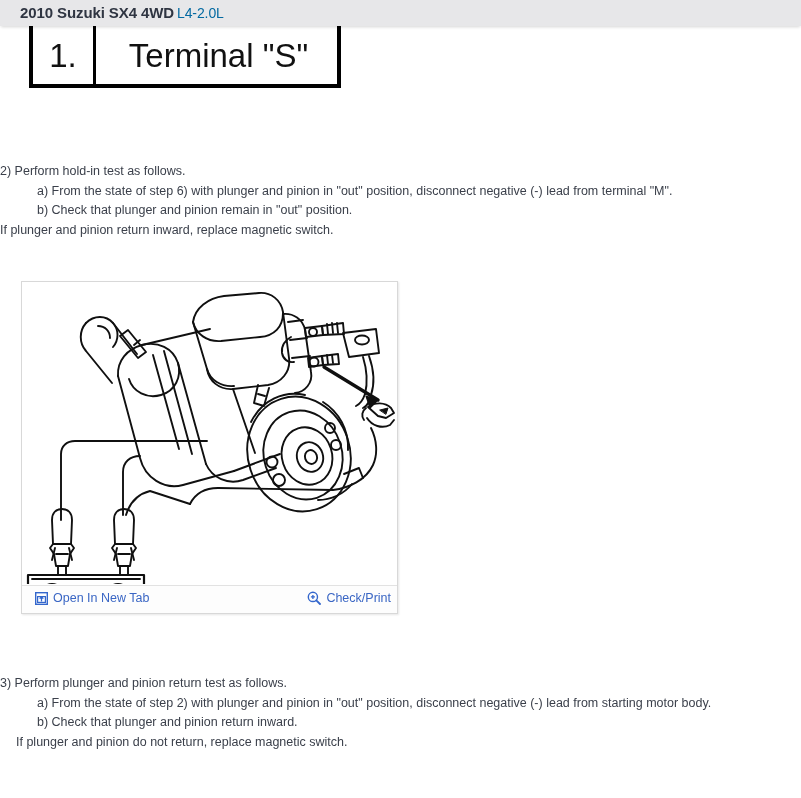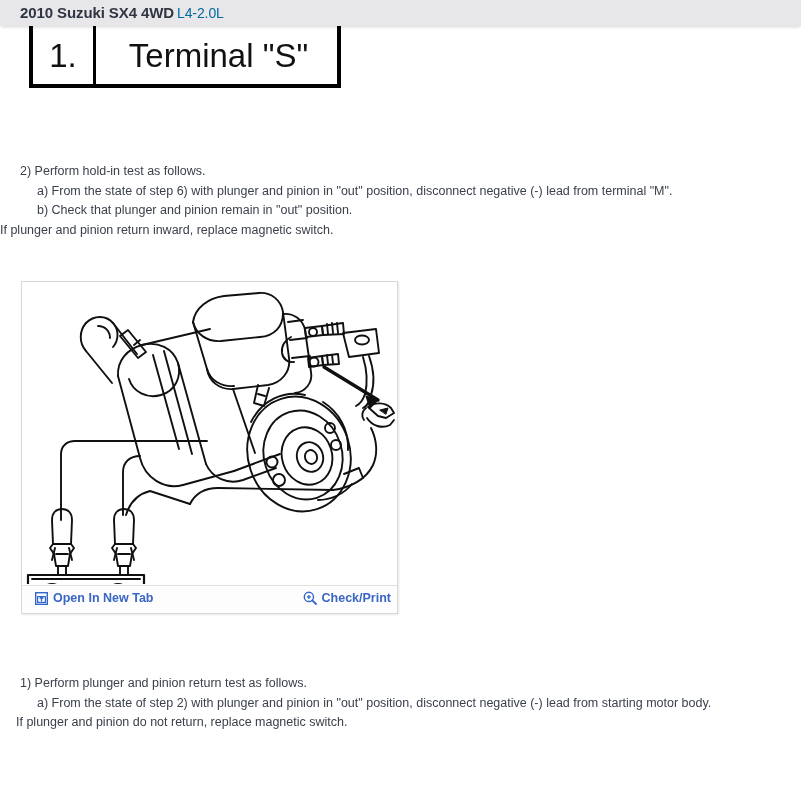--- a/index.html
+++ b/index.html
@@ -96,34 +96,33 @@
     width: 790px;
     font-size: 12.5px;
     line-height: 19.6px;
     color: #3b404b;
   }
   .proc-2 { top: 162px; }
   .proc-3 { top: 674px; }
 
   .line       { white-space: normal; padding-left: 18px; }
   .line.lvl2  { padding-left: 37px; }
-  .line.lvl0  { padding-left: 20px; }
+  .line.lvl0  { padding-left: 0; }
 
   
   .img-box {
     position: absolute;
     left: 21px;
     top: 281px;
     width: 377px;
     height: 333px;
     background: #ffffff;
     border: 1px solid #d8d8d8;
     box-sizing: border-box;
     box-shadow: 1px 1px 2px rgba(0,0,0,0.10);
-    font-weight: bold;
   }
   .figure-area {
     position: absolute;
     left: 0; top: 0;
     width: 375px;
     height: 302px;
     overflow: hidden;
     background: #fff;
   }
   .figure-area svg { display: block; }
@@ -311,16 +310,17 @@
           <path d="M3.9,5.9 L7.9,5.9 M5.9,3.9 L5.9,7.9" stroke="#3366cc" stroke-width="1.3"></path>
           <path d="M9.3,9.3 L13,13" stroke="#3366cc" stroke-width="1.8" stroke-linecap="round"></path>
         </svg>
       </span>
       <span class="link-label">Check/Print</span>
     </div>
   </div>
 </div>
 
 <div class="proc proc-3">
-  <div class="line lvl0">1) Perform plunger and pinion return test as follows.</div>
+  <div class="line lvl0">3) Perform plunger and pinion return test as follows.</div>
   <div class="line lvl2" style="text-indent:0">a) From the state of step 2) with plunger and pinion in "out" position, disconnect negative (-) lead from starting motor body.</div>
+  <div class="line lvl2">b) Check that plunger and pinion return inward.</div>
   <div class="line" style="padding-left:16px">If plunger and pinion do not return, replace magnetic switch.</div>
 </div>
 
 </body></html>

